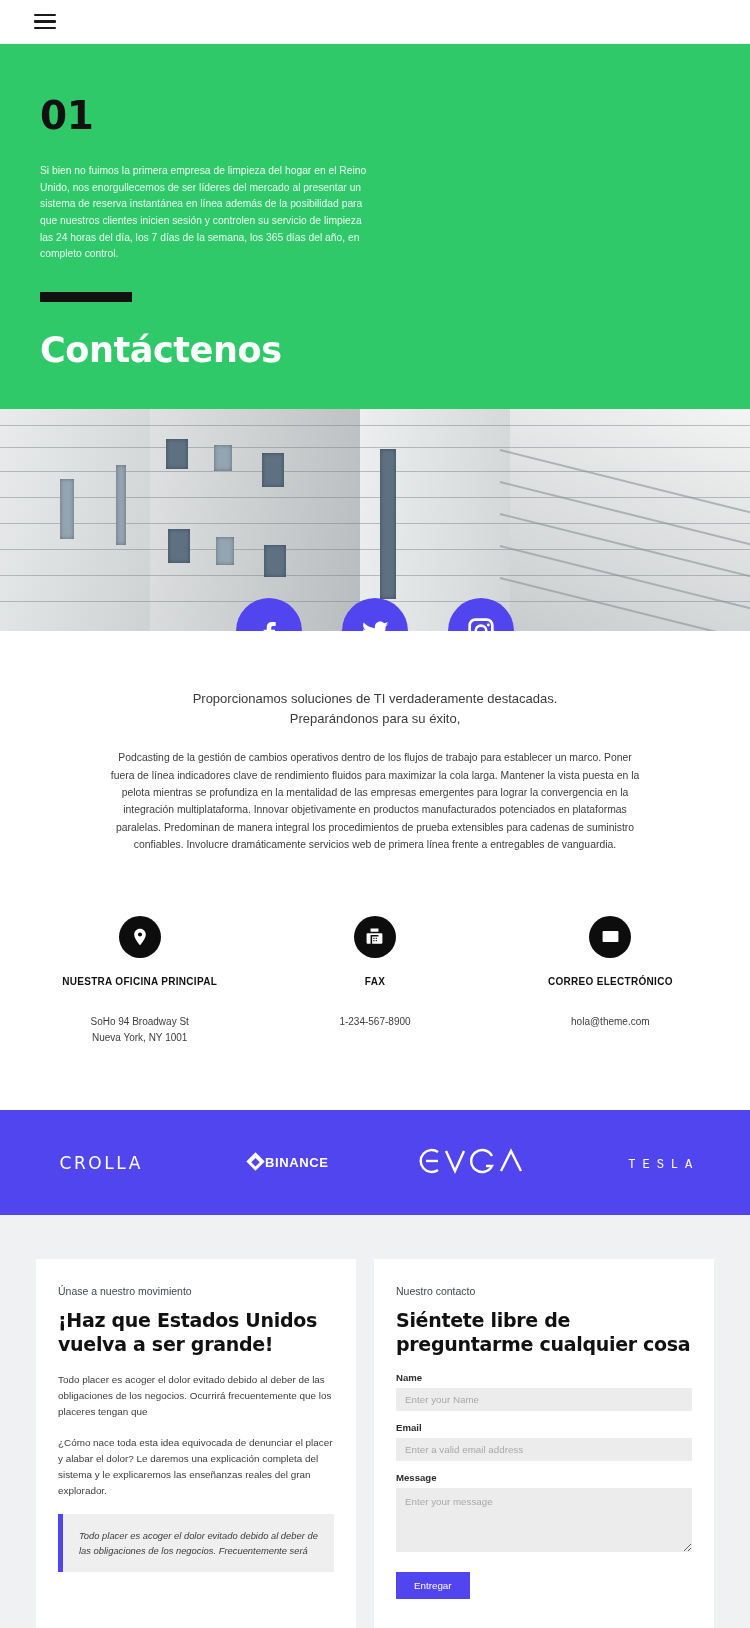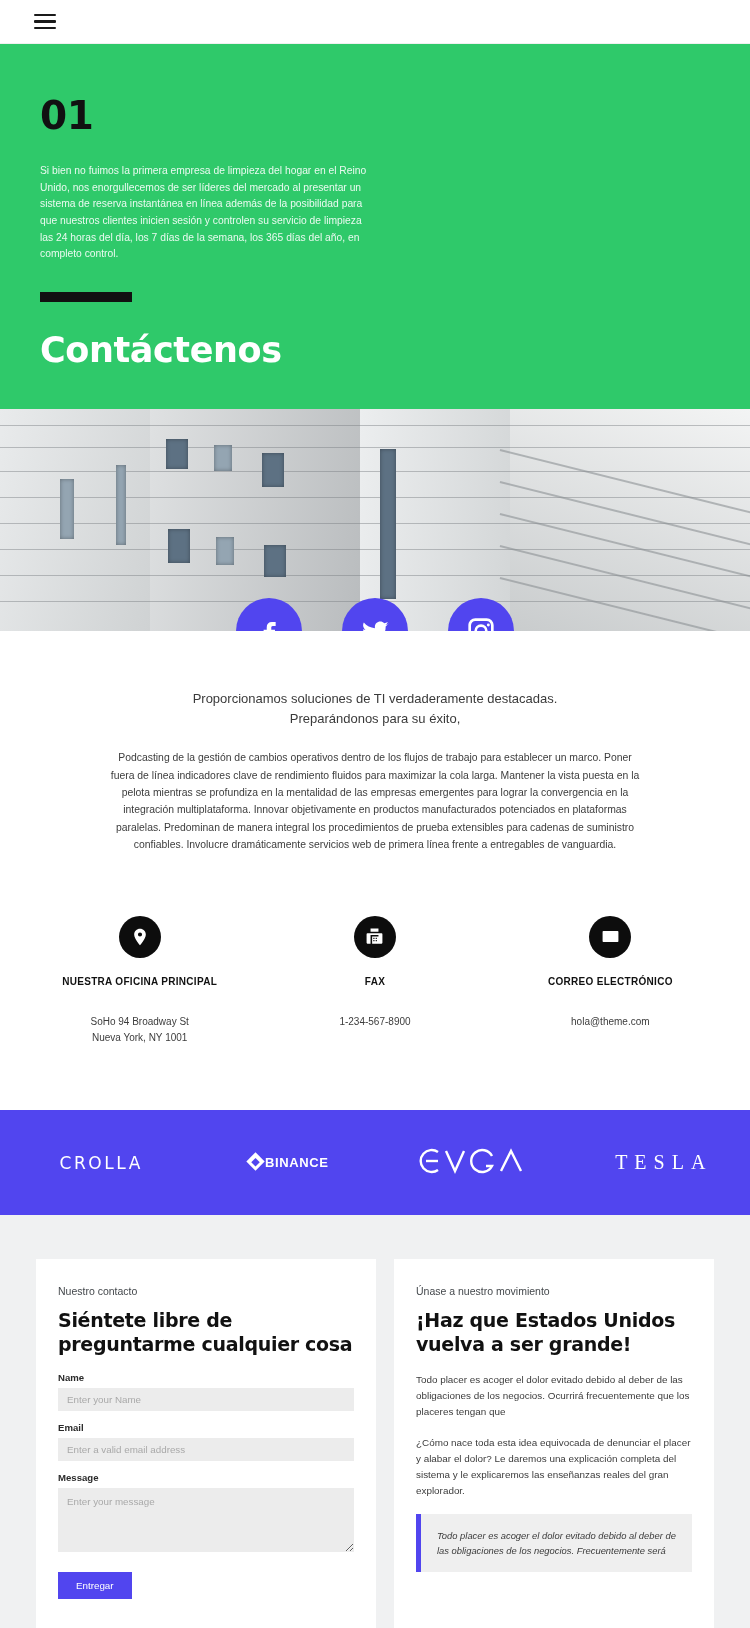--- a/index.html
+++ b/index.html
@@ -127,21 +127,21 @@
     height: 105px;
     display: flex;
     align-items: center;
   }
   .brand { flex: 1; text-align: center; color: #ffffff; padding-left: 15px; }
   .brand-crolla { font-size: 17px; letter-spacing: 2.6px; font-weight: 400; font-family: "DejaVu Sans", sans-serif; }
   .brand-binance { font-size: 13px; letter-spacing: .6px; font-weight: 700; display:inline-flex; align-items:flex-start; gap:3px; }
   .bnb-dia { width: 13px; height: 13px; background:#fff; transform: rotate(45deg); position: relative; }
   .bnb-dia::after { content:''; position:absolute; left:3.5px; top:3.5px; width:6px; height:6px; background:#5145ef; }
   .brand-evga svg { display:inline-block; }
-  .brand-tesla { font-size: 20px; letter-spacing: 7px; font-weight: 400; font-family: Liberation Serif, serif; }
+  .brand-tesla { font-size: 12px; letter-spacing: 7px; font-weight: 400; font-family: Liberation Mono, monospace; }
 
   
   .cards-wrap { background: #f0f1f2; padding: 44px 36px 46px 36px; display: flex; gap: 18px; }
   .card { background: #ffffff; padding: 26px 22px 30px 22px; }
   .card-left { width: 320px; }
   .card-right { width: 340px; }
   .eyebrow { font-size: 10.5px; color: #44484c; margin-bottom: 12px; }
   .card-h {
     font-size: 19px; font-weight: 800; color: #111;
     line-height: 1.22; letter-spacing: -.3px; margin-bottom: 16px;
@@ -309,37 +309,37 @@
       <path d="M85 27l10-20 10 20" stroke="#fff" stroke-width="2.4" fill="none"></path>
     </svg>
   </div>
   <div class="brand">
     <span class="brand-tesla">TESLA</span>
   </div>
 </section>
 
 <section class="cards-wrap">
 
-  <div class="card card-right">
-    <div class="eyebrow">Nuestro contacto</div>
-    <h2 class="card-h">Siéntete libre de preguntarme cualquier cosa</h2>
-
-    <label class="f-label">Name</label>
-    <input class="f-input" type="text" placeholder="Enter your Name" style="">
-
-    <label class="f-label">Email</label>
-    <input class="f-input" type="text" placeholder="Enter a valid email address" style="">
-
-    <label class="f-label">Message</label>
-    <textarea class="f-area" placeholder="Enter your message" style=""></textarea>
-
-    <button class="submit">Entregar</button>
-  </div>
-
   <div class="card card-left">
     <div class="eyebrow">Únase a nuestro movimiento</div>
     <h2 class="card-h">¡Haz que Estados Unidos vuelva a ser grande!</h2>
     <p class="card-p">Todo placer es acoger el dolor evitado debido al deber de las obligaciones de los negocios. Ocurrirá frecuentemente que los placeres tengan que</p>
     <p class="card-p">¿Cómo nace toda esta idea equivocada de denunciar el placer y alabar el dolor? Le daremos una explicación completa del sistema y le explicaremos las enseñanzas reales del gran explorador.</p>
     <blockquote class="quote">Todo placer es acoger el dolor evitado debido al deber de las obligaciones de los negocios. Frecuentemente será</blockquote>
   </div>
 
+  <div class="card card-right">
+    <div class="eyebrow">Nuestro contacto</div>
+    <h2 class="card-h">Siéntete libre de preguntarme cualquier cosa</h2>
+
+    <label class="f-label">Name</label>
+    <input class="f-input" type="text" placeholder="Enter your Name" style="">
+
+    <label class="f-label">Email</label>
+    <input class="f-input" type="text" placeholder="Enter a valid email address" style="">
+
+    <label class="f-label">Message</label>
+    <textarea class="f-area" placeholder="Enter your message" style=""></textarea>
+
+    <button class="submit">Entregar</button>
+  </div>
+
 </section>
 
 </body></html>

